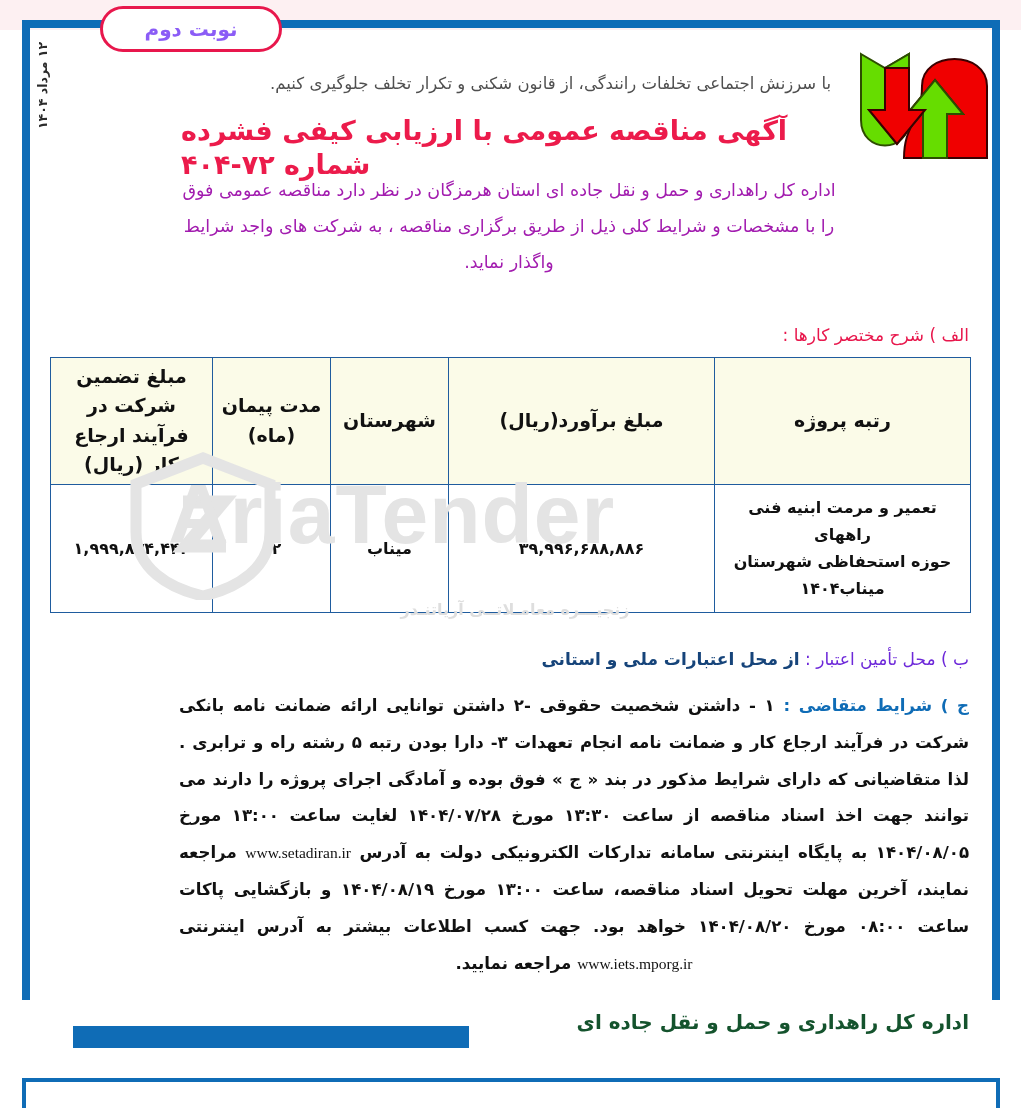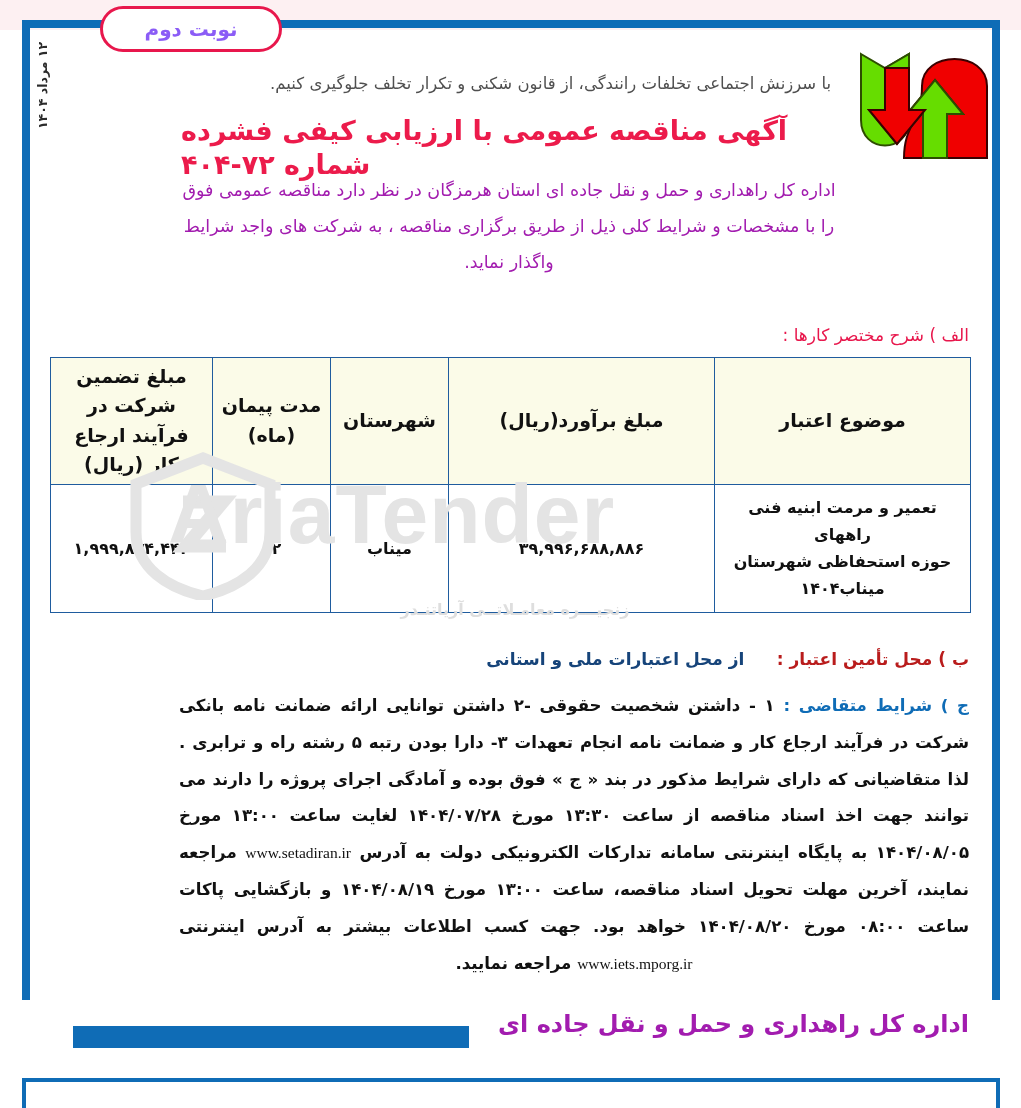--- a/index.html
+++ b/index.html
@@ -225,21 +225,21 @@
   
   .sec-b {
     position: absolute;
     right: 52px; top: 647px;
     width: 790px;
     text-align: right;
     direction: rtl;
     font-size: 17px;
     line-height: 1.5;
   }
-  .sec-b .lbl { color: #b91c1c; font-weight: 700; margin-left: 27px; }
+  .sec-b .lbl { color: #6d28d9; font-weight: 400; }
   .sec-b .val { color: #16447a; font-weight: 700; margin-left: 12px; }
 
   .sec-c {
     position: absolute;
     right: 52px; top: 688px;
     width: 790px;
     text-align: justify;
     text-align-last: center;
     direction: rtl;
     font-size: 16.6px;
@@ -259,23 +259,23 @@
   
   .footer-bar {
     position: absolute;
     left: 73px; top: 1026px;
     width: 396px; height: 22px;
     background: #0f6cb6;
   }
   .footer-text {
     position: absolute;
     right: 52px; top: 1010px;
-    font-size: 24px;
-    font-weight: 700;
-    color: #a21caf;
+    font-size: 20px;
+    font-weight: 700;
+    color: #14532d;
     direction: rtl;
   }
 
   
   .bottom-box {
     position: absolute;
     left: 22px; top: 1078px;
     width: 978px; height: 30px;
     border: 4px solid #0f6cb6;
     border-bottom: none;
@@ -319,21 +319,21 @@
 
   <div class="main-title">آگهی مناقصه عمومی با ارزیابی کیفی فشرده شماره ۷۲-۴۰۴</div>
 
   <div class="intro">اداره کل راهداری و حمل و نقل جاده ای استان هرمزگان در نظر دارد مناقصه عمومی فوق را با مشخصات و شرایط کلی ذیل از طریق برگزاری مناقصه ، به شرکت های واجد شرایط واگذار نماید.</div>
 
   <div class="sec-a">الف ) شرح مختصر کارها :</div>
 
   <table class="tender">
     <thead>
       <tr>
-        <th class="col-subject">موضوع اعتبار</th>
+        <th class="col-subject">رتبه پروژه</th>
         <th class="col-estimate">مبلغ برآورد(ریال)</th>
         <th class="col-city">شهرستان</th>
         <th class="col-months">
           <div>مدت پیمان</div>
           <div>(ماه)</div>
         </th>
         <th class="col-deposit">
           <div>مبلغ تضمین شرکت در</div>
           <div>فرآیند ارجاع کار (ریال)</div>
         </th>

